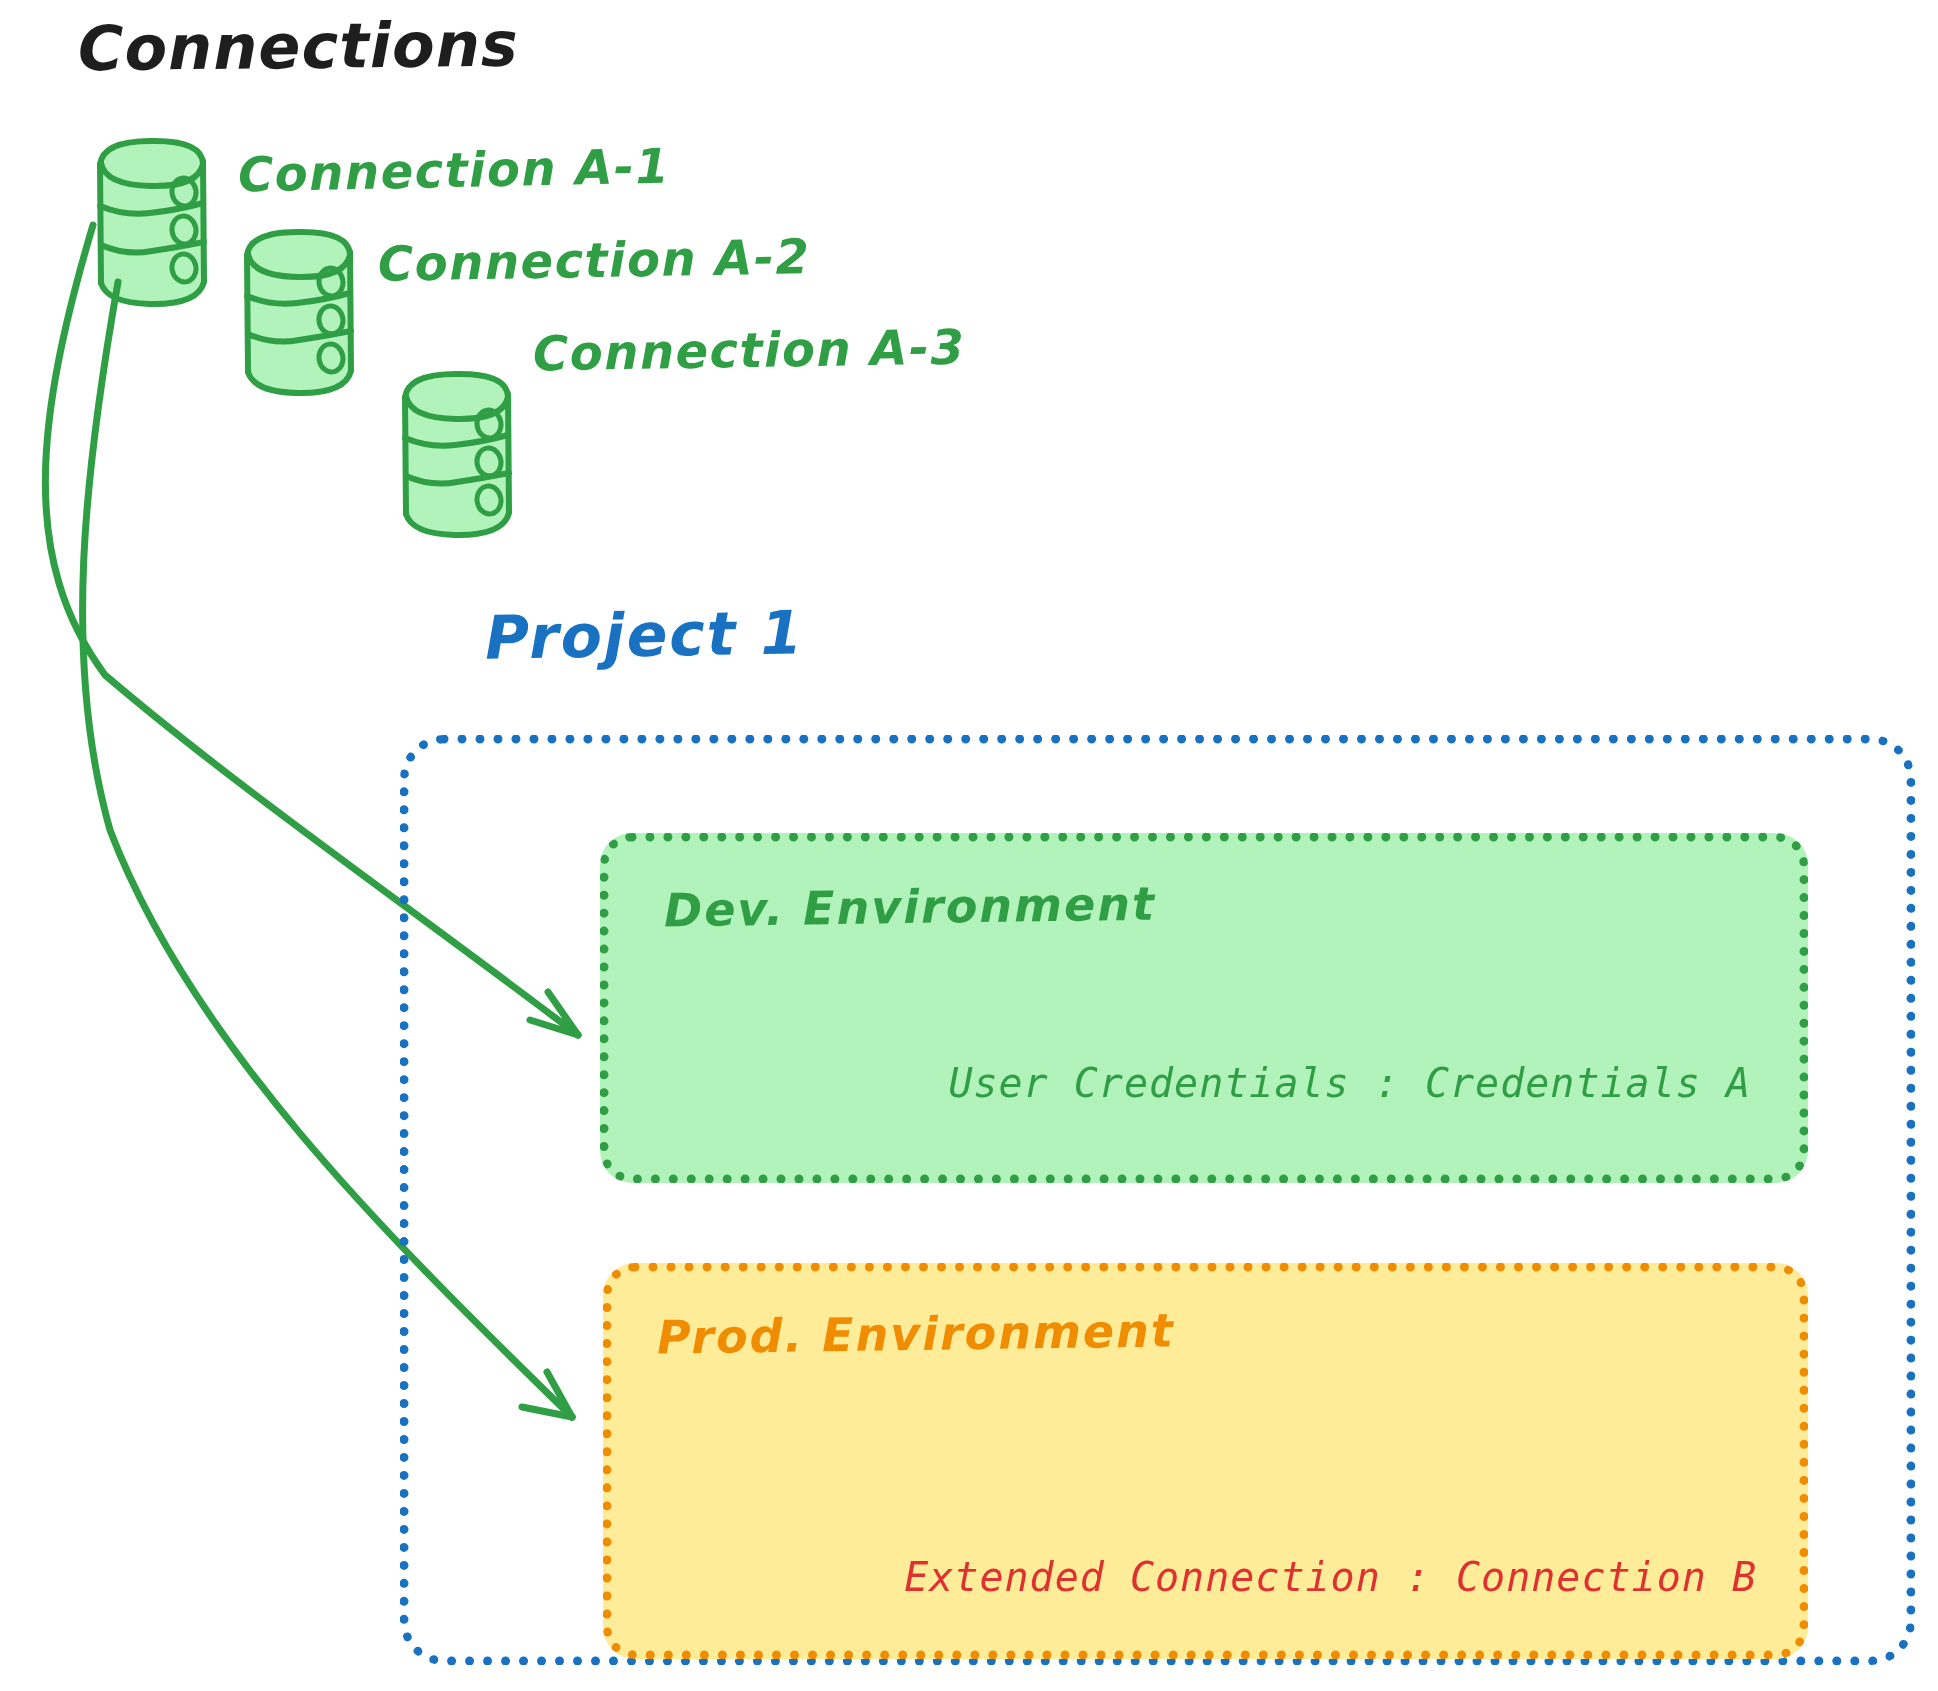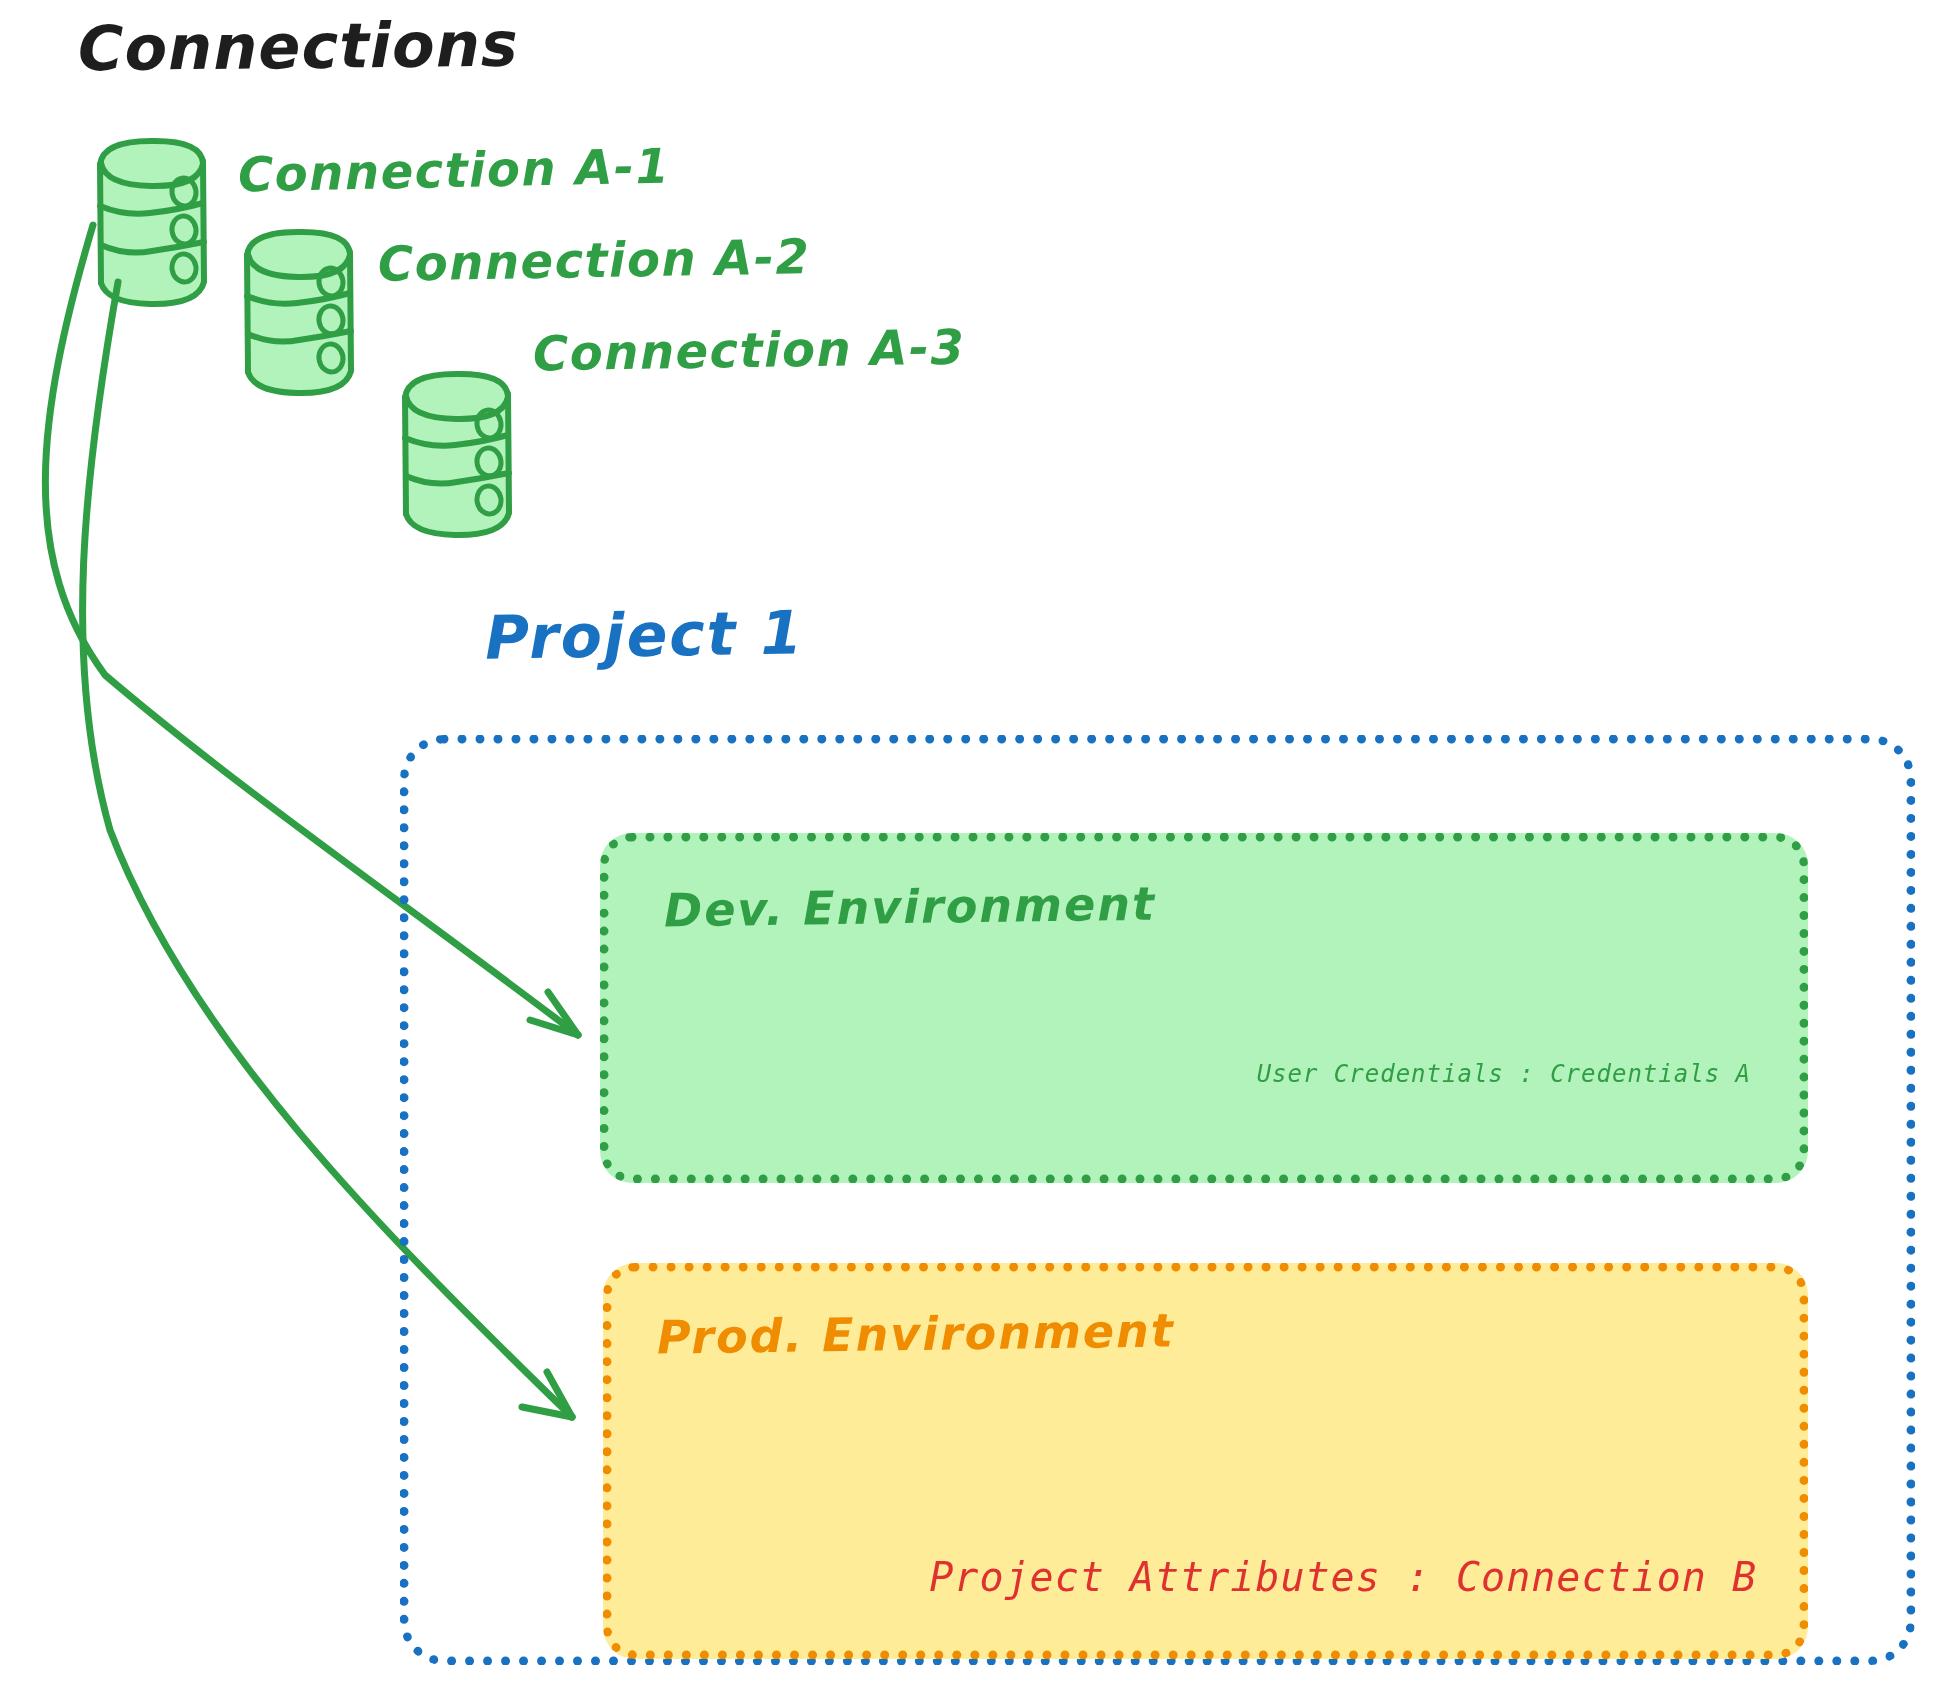--- a/index.html
+++ b/index.html
@@ -111,21 +111,21 @@
   #prod-title {
     left: 45px;
     top: 35px;
     color: #f08c00;
     transform: rotate(-0.8deg);
   }
 
   .mono-line {
     position: absolute;
     font-family: "DejaVu Sans Mono", monospace;
-    font-size: 24px;
+    font-size: 40px;
     letter-spacing: 1px;
     white-space: pre;
     text-align: right;
   }
   #dev-cred {
     right: 48px;
     top: 218px;
     color: #2f9e44;
   }
   #prod-lines {
@@ -222,18 +222,18 @@
   <div id="project-box"></div>
 
   <div class="env-box" id="dev-box">
     <div class="env-title" id="dev-title">Dev. Environment</div>
     <div class="mono-line" id="dev-cred">User Credentials : Credentials A</div>
   </div>
 
   <div class="env-box" id="prod-box">
     <div class="env-title" id="prod-title">Prod. Environment</div>
     <div id="prod-lines">
-      <div>Project Attributes : Connection B</div>
+      <div>Extended Connection : Connection B</div>
       
     </div>
   </div>
 
 </div>
 
 </body></html>

